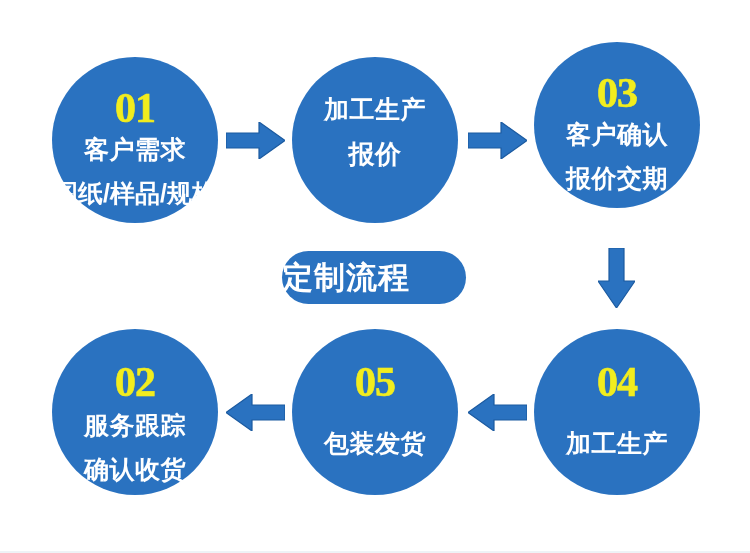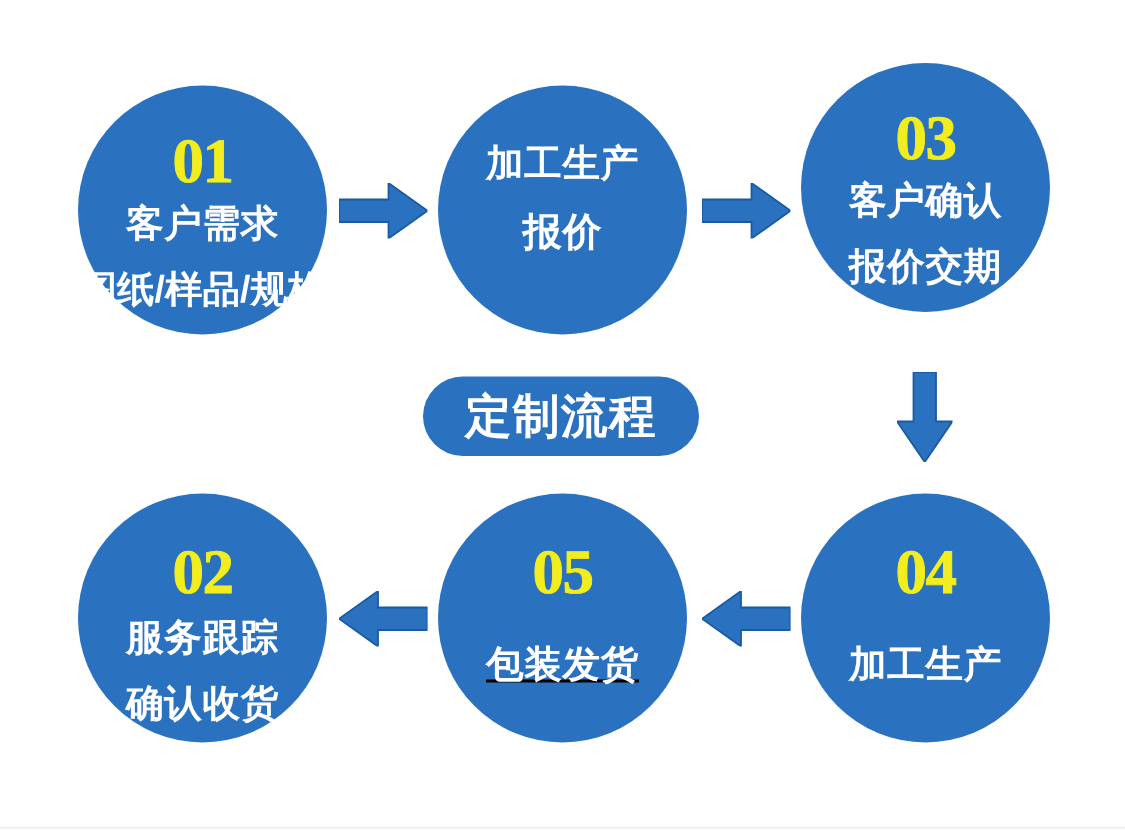--- a/index.html
+++ b/index.html
@@ -77,21 +77,21 @@
   #node-02 { left: 292px; top: 57px; padding-top: 30px; }
   #node-02 .lines { margin-top: 8px; }
 
   #node-03 { left: 534px; top: 42px; padding-top: 30px; }
   #node-03 .lines { margin-top: 6px; }
 
   #node-04 { left: 534px; top: 329px; padding-top: 32px; }
   #node-04 .lines { margin-top: 26px; }
 
   #node-05 { left: 292px; top: 329px; padding-top: 32px; }
-  #node-05 .lines { margin-top: 26px; text-decoration: underline; }
+  #node-05 .lines { margin-top: 26px; }
 
   #node-06 { left: 52px;  top: 329px; padding-top: 32px; }
   #node-06 .lines { margin-top: 8px; }
 
   
   .arrow {
     position: absolute;
   }
   .arrow svg { display: block; }
 
@@ -105,21 +105,21 @@
   #center-badge {
     position: absolute;
     left: 282px;
     top: 251px;
     width: 184px;
     height: 53px;
     background: #2a72c0;
     border-radius: 27px;
     display: flex;
     align-items: center;
-    justify-content: center;
+    justify-content: flex-start;
     box-sizing: border-box;
   }
   #center-badge .badge-text {
     color: #ffffff;
     font-weight: 700;
     font-size: 31px;
     letter-spacing: 1px;
     line-height: 1;
     white-space: nowrap;
   }

